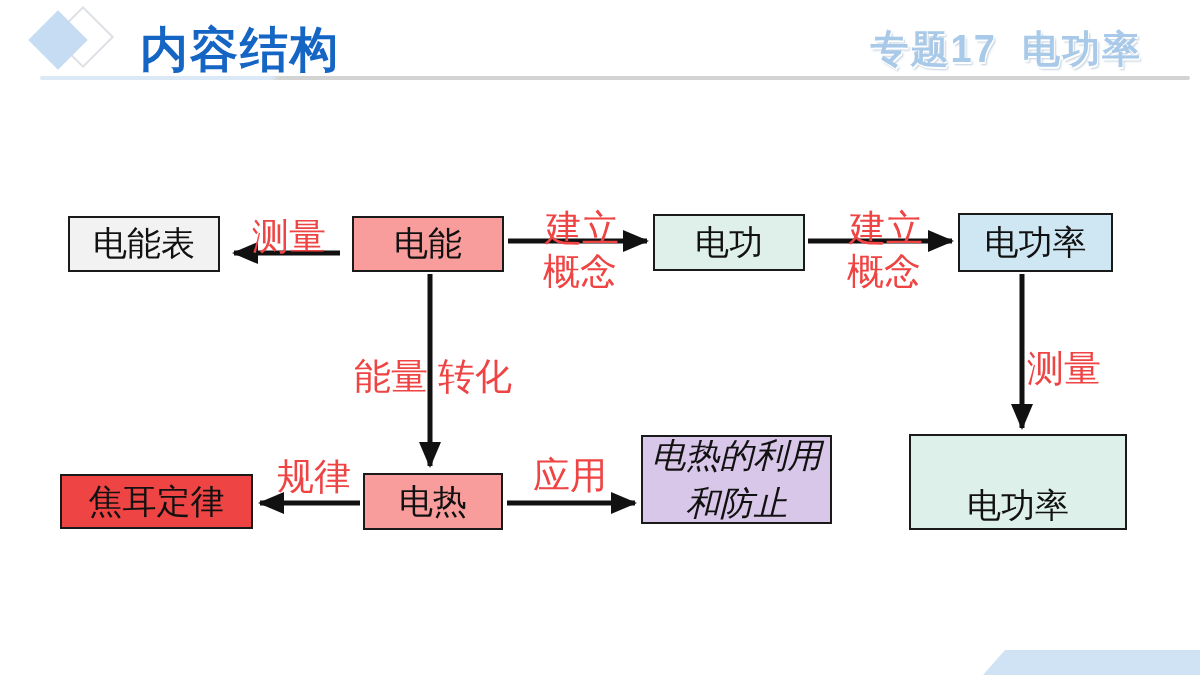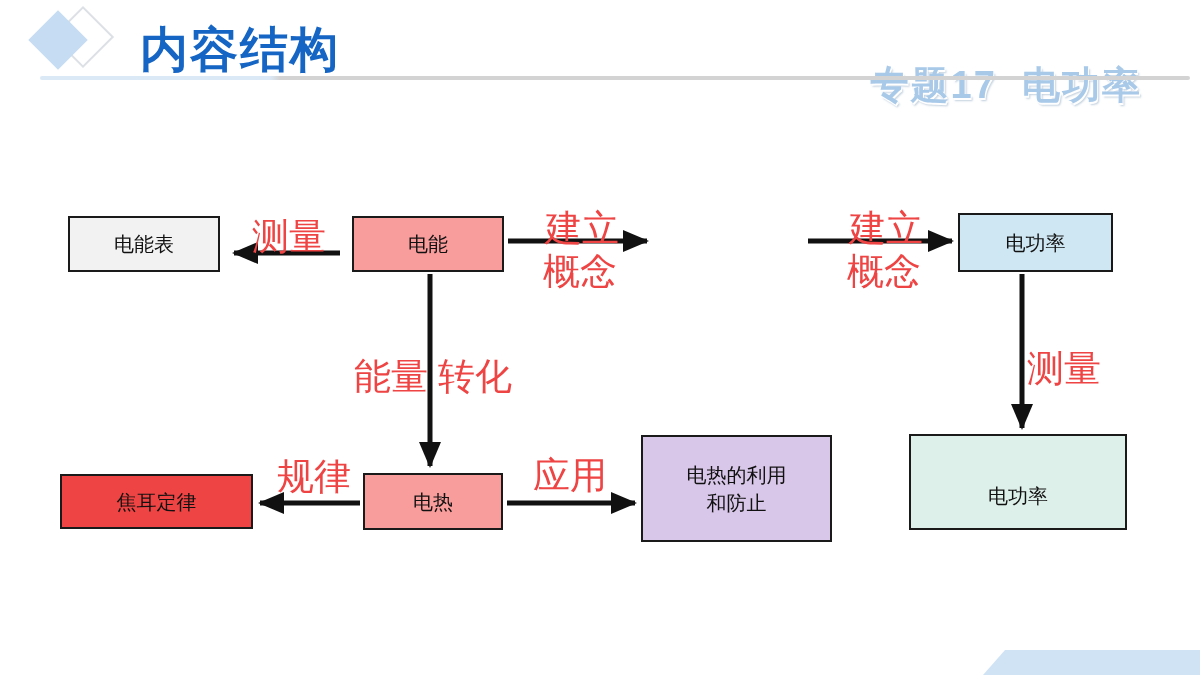--- a/index.html
+++ b/index.html
@@ -22,46 +22,45 @@
   }
   .page-title{
     position:absolute;left:140px;top:18px;margin:0;
     font-size:48px;font-weight:bold;color:#1565c4;letter-spacing:2px;
   }
   .topic-title{
     position:absolute;right:58px;top:24px;
     font-size:38px;font-weight:bold;color:#a9c9e9;letter-spacing:2px;
     text-shadow:1px 2px 0 #ffffff,2px 3px 2px rgba(120,150,180,.45);
     white-space:pre;
-    margin-top:36px;
   }
   .rule{
     position:absolute;left:40px;top:76px;width:1150px;height:4px;border-radius:2px;
     background:linear-gradient(to right,#dbe9f6 0px,#dbe9f6 230px,#d3d3d3 240px,#d3d3d3 100%);
   }
 
   
   .diagram{position:absolute;inset:0;}
   .arrows{position:absolute;left:0;top:0;}
   .node{
     position:absolute;border:2px solid #1a1a1a;color:#111;
     display:flex;align-items:center;justify-content:center;
-    font-size:20px;line-height:1.4;text-align:center;box-sizing:border-box;
+    font-size:34px;line-height:1.4;text-align:center;box-sizing:border-box;
   }
   .edge-label{
     position:absolute;font-size:37px;color:#ef4444;white-space:nowrap;
   }
 
   #node-meter        {left:68px;  top:216px; width:152px; height:56px;}
   #node-energy       {left:352px; top:216px; width:152px; height:56px;}
   #node-work         {left:653px; top:214px; width:152px; height:57px;}
   #node-power        {left:958px; top:213px; width:155px; height:59px;}
   #node-joule        {left:60px;  top:474px; width:193px; height:55px;}
   #node-heat         {left:363px; top:473px; width:140px; height:57px;}
-  #node-heat-use     {left:641px; top:435px; width:191px; height:107px;}
+  #node-heat-use     {left:641px; top:435px; width:191px; height:89px;font-style:italic;}
   #node-measure-bulb {left:909px; top:434px; width:218px; height:96px;}
 
   #lbl-measure-meter {left:252px; top:212px;}
   #lbl-est1-top      {left:545px; top:204px;}
   #lbl-est1-bottom   {left:543px; top:247px;}
   #lbl-est2-top      {left:849px; top:204px;}
   #lbl-est2-bottom   {left:847px; top:247px;}
   #lbl-energy-left   {left:354px; top:352px;text-align:right;}
   #lbl-energy-right  {left:438px; top:352px;text-align:center;}
   #lbl-measure-power {left:1027px;top:344px;}
@@ -104,20 +103,23 @@
       <line x1="360" y1="503" x2="260" y2="503" stroke="#111" stroke-width="5" marker-end="url(#ah)"></line>
       <line x1="507" y1="503" x2="635" y2="503" stroke="#111" stroke-width="5" marker-end="url(#ah)"></line>
     </svg>
 
     <div class="node" id="node-meter" style="background: rgb(242, 242, 242);">
       <span>电能表</span>
     </div>
     <div class="node" id="node-energy" style="background: rgb(248, 156, 156);">
       <span>电能</span>
     </div>
+    <div class="node" id="node-work" style="background: rgb(222, 240, 233);">
+      <span>电功</span>
+    </div>
     <div class="node" id="node-power" style="background: rgb(207, 231, 242);">
       <span>电功率</span>
     </div>
     <div class="node" id="node-joule" style="background: #ef4444;">
       <span>焦耳定律</span>
     </div>
     <div class="node" id="node-heat" style="background: rgb(248, 156, 156);">
       <span>电热</span>
     </div>
     <div class="node" id="node-heat-use" style="background: rgb(217, 199, 233);">

